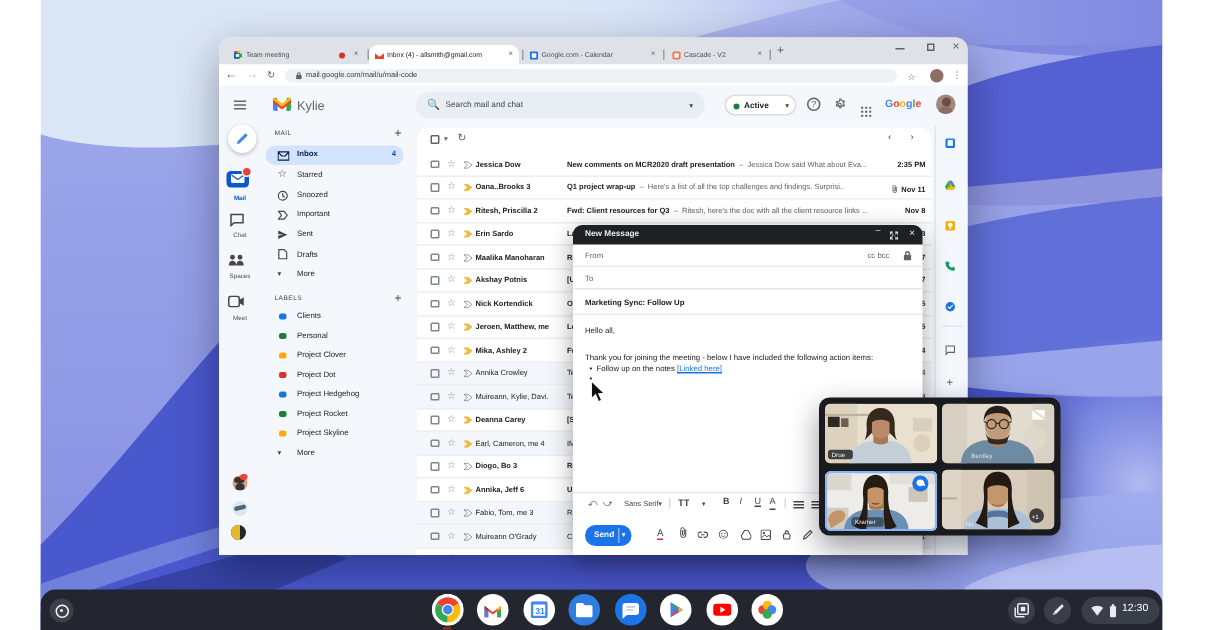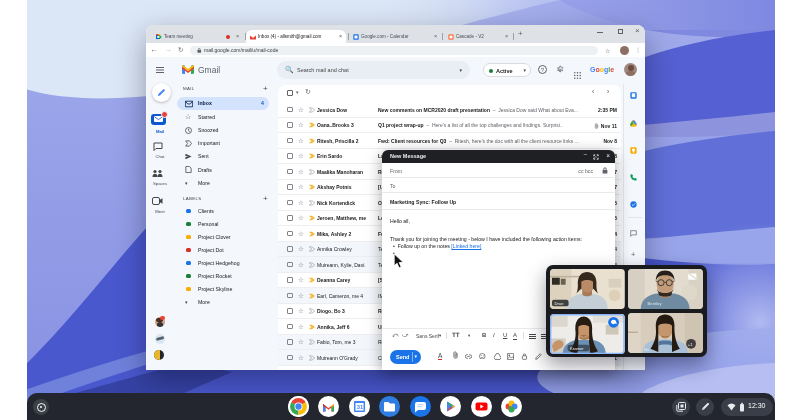--- a/index.html
+++ b/index.html
@@ -162,21 +162,21 @@
   <div id="gmail">
     <div id="gheader">
       <div style="position:absolute;left:10px;top:10px;width:8px;height:1.2px;background:#5f6368;box-shadow:0 2.5px 0 #5f6368, 0 5px 0 #5f6368;"></div>
       <svg style="position:absolute;left:36px;top:8px;" width="12" height="9" viewBox="0 0 24 18">
             <path d="M0,3 a3,3 0 0 1 6,0 V18 H3 a3,3 0 0 1 -3,-3 Z" fill="#4285f4"></path>
             <path d="M18,3 a3,3 0 0 1 6,0 V15 a3,3 0 0 1 -3,3 H18 Z" fill="#34a853"></path>
             <path d="M0,3 L12,12 L24,3 L24,7 L12,16 L0,7 Z" fill="#ea4335"></path>
             <path d="M0,3 C0,1 1,0 2.5,0.5 L12,8 L21.5,0.5 C23,0 24,1 24,3 L12,12 Z" fill="#fbbc04"></path>
             <path d="M0,3 L6,7.5 V18" fill="none"></path>
           </svg>
-      <div style="position:absolute;left:52px;top:8px;font-size:8.5px;color:#5f6368;">Gmail</div>
+      <div style="position:absolute;left:52px;top:8px;font-size:8.5px;color:#5f6368;">Kylie</div>
       <div id="searchbar">
         <div style="position:absolute;left:8px;top:5px;font-size:7px;color:#444746;">🔍</div>
         <div style="position:absolute;left:20px;top:6px;font-size:5.5px;color:#444746;">Search mail and chat</div>
         <div style="position:absolute;right:8px;top:6px;font-size:5px;color:#444746;">▾</div>
       </div>
       <div style="position:absolute;left:337px;top:6px;width:48px;height:14px;background:#fff;border:0.6px solid #dadce0;border-radius:7px;">
         <div style="position:absolute;left:5px;top:4.5px;width:4px;height:4px;border-radius:50%;background:#188038;"></div>
         <div style="position:absolute;left:12px;top:3.5px;font-size:5.5px;color:#202124;font-weight:bold;">Active</div>
         <div style="position:absolute;right:4px;top:3px;font-size:5px;color:#444746;">▾</div>
       </div>

